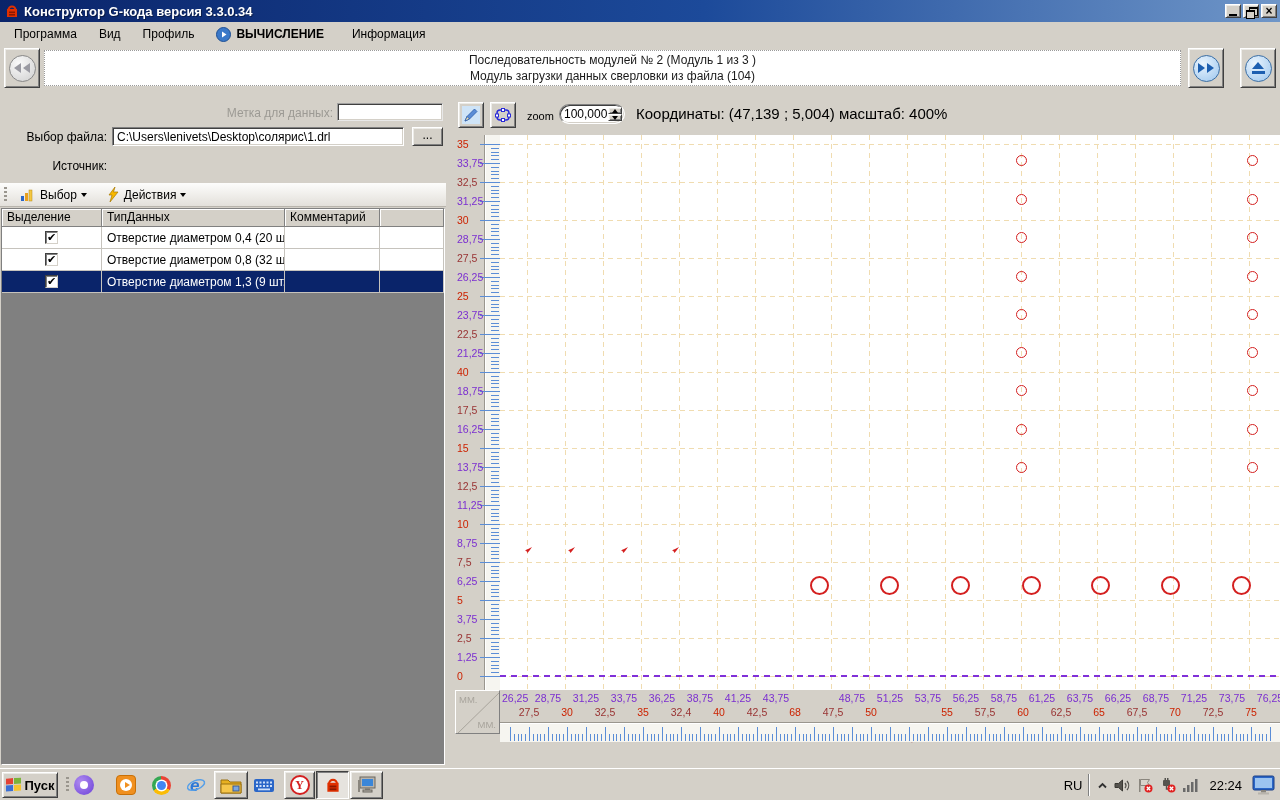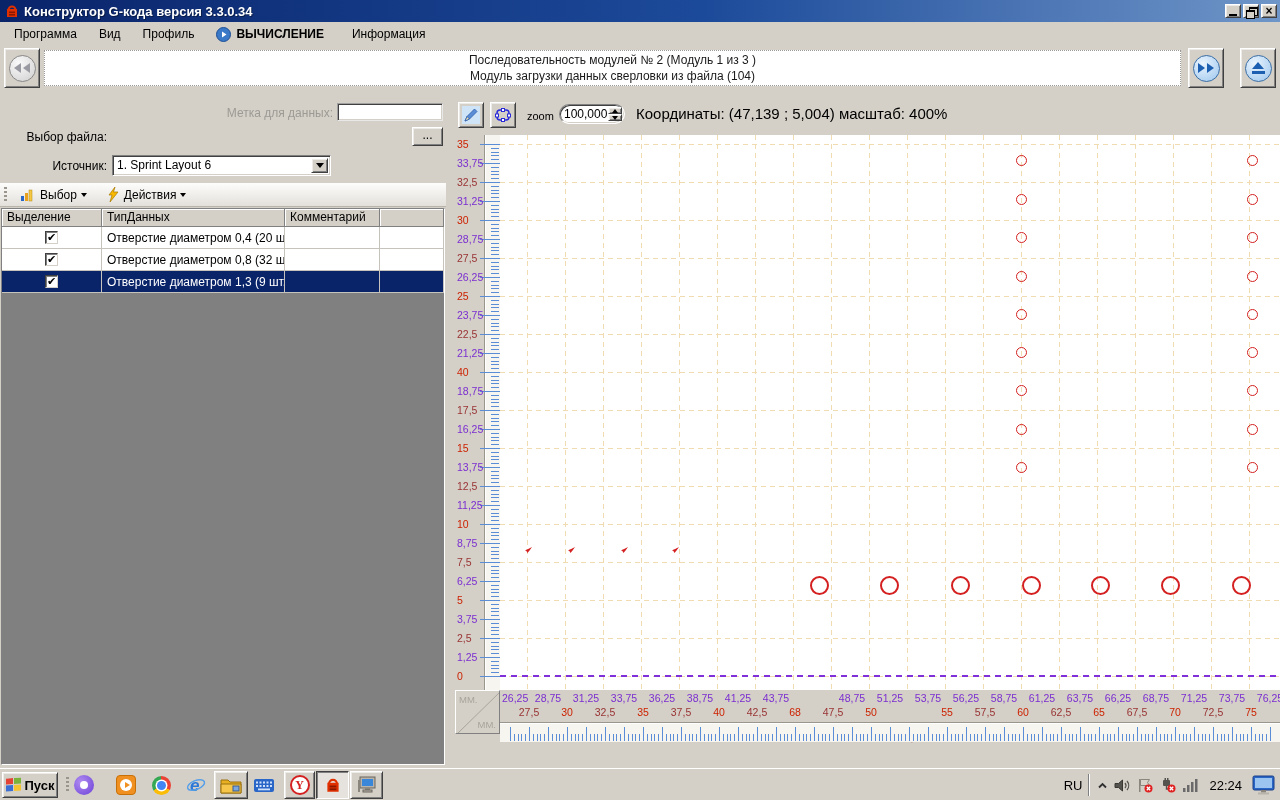--- a/index.html
+++ b/index.html
@@ -199,29 +199,24 @@
     <span class="icon-circle circ-blue" style="flex-direction:column">
         <i class="eject-tri"></i>
         <i class="eject-bar"></i>
       </span>
   </div>
 
   <div class="flabel" style="left:150px;top:106px;width:183px;color:#9c9a94">Метка для данных:</div>
   <div class="txtinput" style="left:337px;top:103px;width:106px;height:18px;border-color:#a0a0a0 #e8e8e8 #e8e8e8 #a0a0a0"></div>
 
   <div class="flabel" style="left:0;top:130px;width:107px">Выбор файла:</div>
+  <div class="txtinput" style="left:112px;top:127px;width:292px;height:19px">C:\Users\lenivets\Desktop\солярис\1.drl</div>
   <div class="raised" style="position:absolute;left:412px;top:127px;width:31px;height:19px;text-align:center;font-size:12px;line-height:15px">...</div>
 
   <div class="flabel" style="left:0;top:159px;width:107px">Источник:</div>
-  <div class="txtinput" style="left:112px;top:155px;width:219px;height:21px">
-    <span>1. Sprint Layout 6</span>
-    <span class="combo-arrow raised">
-        <i class="caret-down"></i>
-      </span>
-  </div>
 
   <div class="actionsbar">
     <span class="grip"></span>
     <span class="abtn">
       <svg width="16" height="16" viewBox="0 0 16 16">
         <rect x="2" y="9" width="3" height="5" fill="#2a66c8"></rect>
         <rect x="6" y="6" width="3" height="8" fill="#e8a020"></rect>
         <rect x="10" y="3" width="3" height="11" fill="#f4c842" stroke="#b88a18" stroke-width="0.5"></rect>
       </svg>
       <span style="margin-left:5px">Выбор</span>
@@ -573,21 +568,21 @@
       <div class="hlab" style="top: 2px; color: rgb(123, 47, 208); left: 580px; transform: translateX(-50%);">63,75</div>
       <div class="hlab" style="top: 2px; color: rgb(123, 47, 208); left: 618px; transform: translateX(-50%);">66,25</div>
       <div class="hlab" style="top: 2px; color: rgb(123, 47, 208); left: 656px; transform: translateX(-50%);">68,75</div>
       <div class="hlab" style="top: 2px; color: rgb(123, 47, 208); left: 694px; transform: translateX(-50%);">71,25</div>
       <div class="hlab" style="top: 2px; color: rgb(123, 47, 208); left: 732px; transform: translateX(-50%);">73,75</div>
       <div class="hlab" style="top: 2px; color: rgb(123, 47, 208); left: 770px; transform: translateX(-50%);">76,25</div>
       <div class="hlab" style="top: 16px; color: rgb(153, 51, 51); left: 29px; transform: translateX(-50%);">27,5</div>
       <div class="hlab" style="top: 16px; color: rgb(204, 34, 0); left: 67px; transform: translateX(-50%);">30</div>
       <div class="hlab" style="top: 16px; color: rgb(153, 51, 51); left: 105px; transform: translateX(-50%);">32,5</div>
       <div class="hlab" style="top: 16px; color: rgb(204, 34, 0); left: 143px; transform: translateX(-50%);">35</div>
-      <div class="hlab" style="top: 16px; color: rgb(153, 51, 51); left: 181px; transform: translateX(-50%);">37,5</div>
+      <div class="hlab" style="top: 16px; color: rgb(153, 51, 51); left: 181px; transform: translateX(-50%);">32,4</div>
       <div class="hlab" style="top: 16px; color: rgb(204, 34, 0); left: 219px; transform: translateX(-50%);">40</div>
       <div class="hlab" style="top: 16px; color: rgb(153, 51, 51); left: 257px; transform: translateX(-50%);">42,5</div>
       <div class="hlab" style="top: 16px; color: rgb(204, 34, 0); left: 295px; transform: translateX(-50%);">68</div>
       <div class="hlab" style="top: 16px; color: rgb(153, 51, 51); left: 333px; transform: translateX(-50%);">47,5</div>
       <div class="hlab" style="top: 16px; color: rgb(204, 34, 0); left: 371px; transform: translateX(-50%);">50</div>
       <div class="hlab" style="top: 16px; color: rgb(153, 51, 51); left: 409px; transform: translateX(-50%); margin-top: 25px;">52,5</div>
       <div class="hlab" style="top: 16px; color: rgb(204, 34, 0); left: 447px; transform: translateX(-50%);">55</div>
       <div class="hlab" style="top: 16px; color: rgb(153, 51, 51); left: 485px; transform: translateX(-50%);">57,5</div>
       <div class="hlab" style="top: 16px; color: rgb(204, 34, 0); left: 523px; transform: translateX(-50%);">60</div>
       <div class="hlab" style="top: 16px; color: rgb(153, 51, 51); left: 561px; transform: translateX(-50%);">62,5</div>

